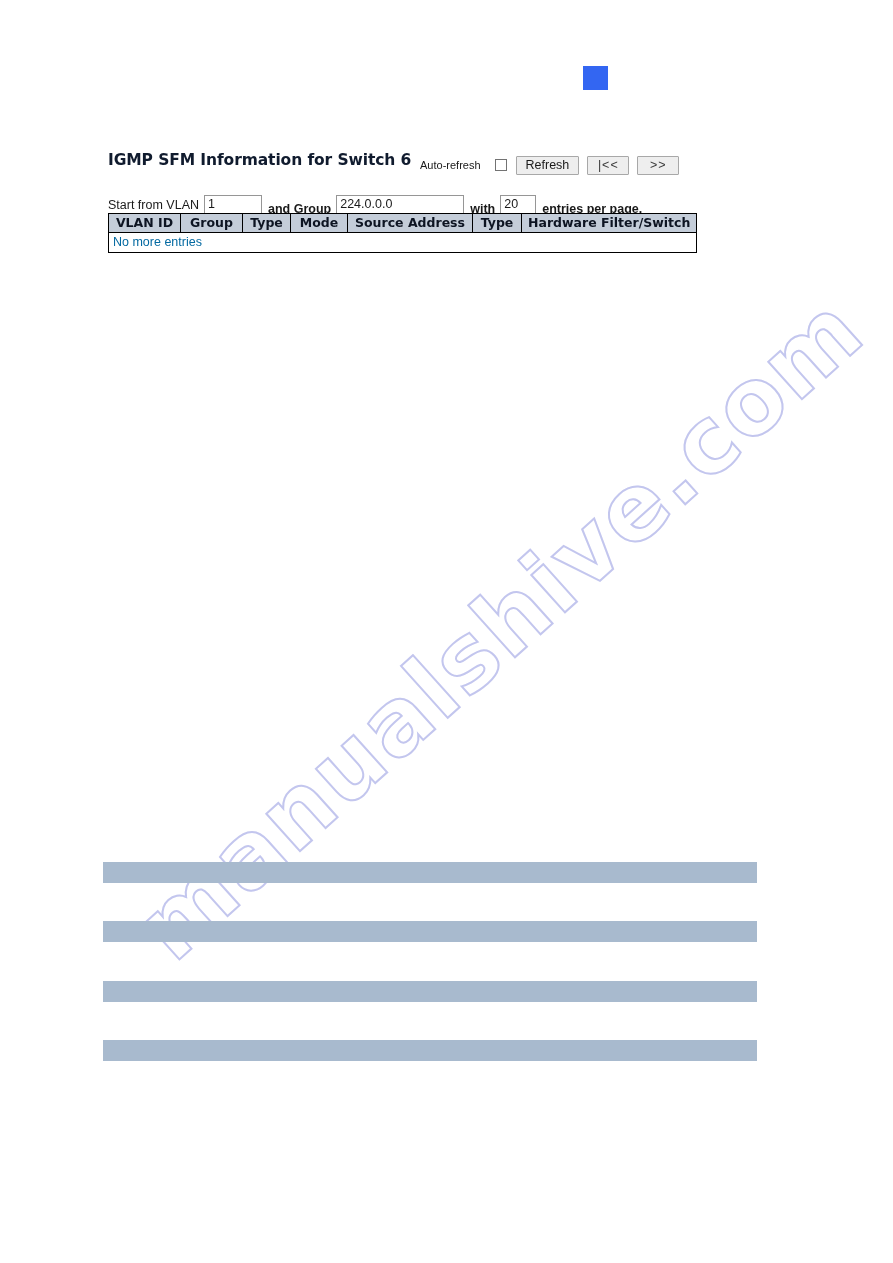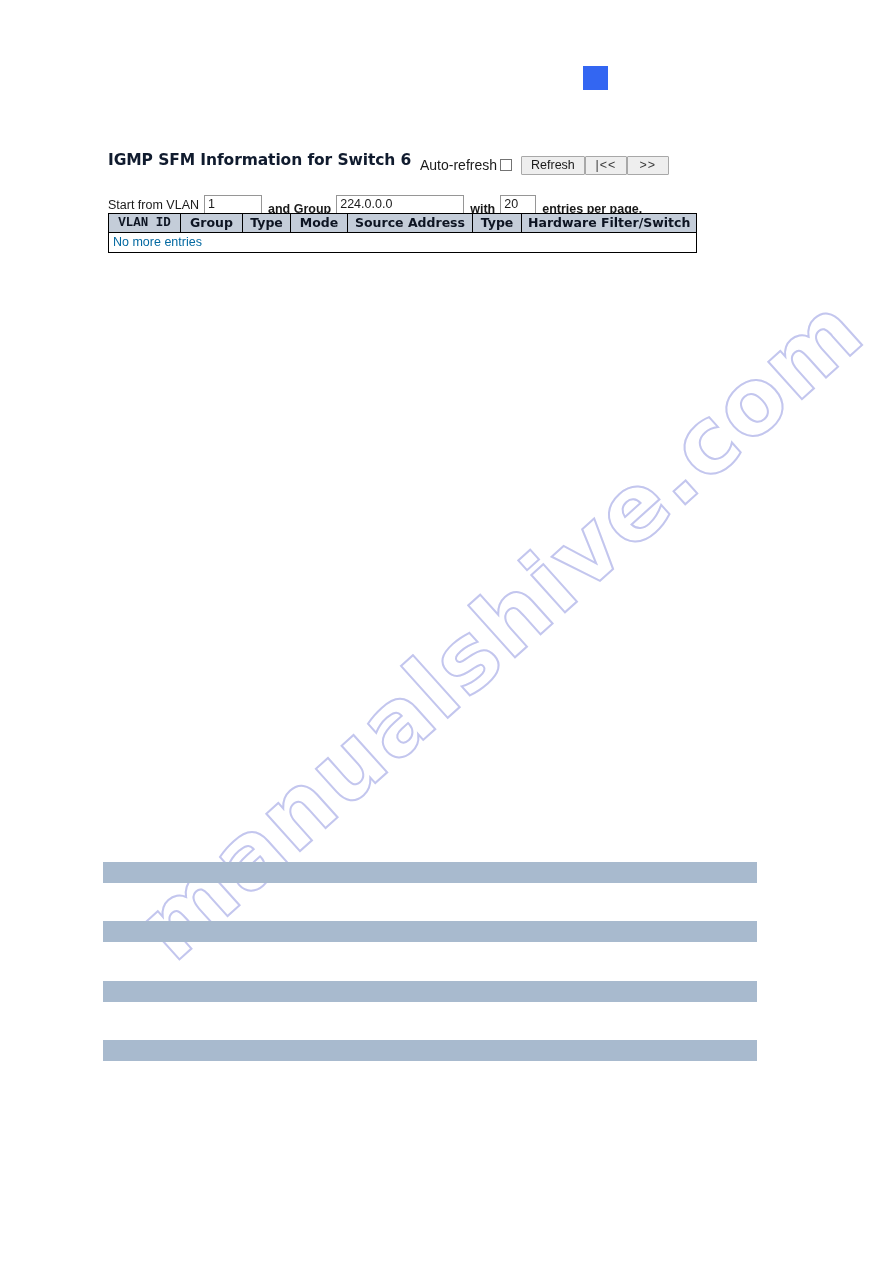--- a/index.html
+++ b/index.html
@@ -76,24 +76,24 @@
   
   #toolbar {
     position: absolute;
     left: 420px;
     top: 155px;
     display: flex;
     align-items: center;
     height: 20px;
   }
   #autorefresh-label {
-    font-size: 14px;
-    color: #1a1a1a;
-    white-space: nowrap;
-    margin-right: 3px;
+    font-size: 11px;
+    color: #1a1a1a;
+    white-space: nowrap;
+    margin-right: 14px;
   }
   .checkbox-box {
     width: 12px;
     height: 12px;
     border: 1px solid #737373;
     background: #ffffff;
     box-sizing: border-box;
     display: inline-block;
     margin-right: 9px;
   }
@@ -102,20 +102,21 @@
     font-size: 12.5px;
     color: #1a1a1a;
     background: #eeeeee;
     border: 1px solid #a8a8a8;
     border-radius: 1px;
     box-sizing: border-box;
     height: 19px;
     line-height: 17px;
     text-align: center;
     padding: 0 9px;
+    margin-right: 8px;
     white-space: nowrap;
     cursor: default;
   }
   .btn.nav {
     width: 42px;
     padding: 0;
     letter-spacing: 1px;
     color: #3a3a3a;
   }
   .btn:last-child { margin-right: 0; }
@@ -168,21 +169,21 @@
     color: #0d1422;
     text-align: center;
     padding: 1px 6px 2px 6px;
     border-left: 1px solid #000000;
     border-right: 1px solid #000000;
     border-bottom: 1px solid #000000;
     white-space: nowrap;
     height: 17px;
     box-sizing: border-box;
   }
-  #sfm-table th:first-child { border-left: none; font-family: Liberation Mono, monospace; }
+  #sfm-table th:first-child { border-left: none; }
   #sfm-table th:last-child  { border-right: none; }
   #sfm-table td.empty-cell {
     font-size: 12.5px;
     color: #0369a1;
     text-align: left;
     padding: 1px 4px 2px 4px;
     height: 16px;
     white-space: nowrap;
   }
 

